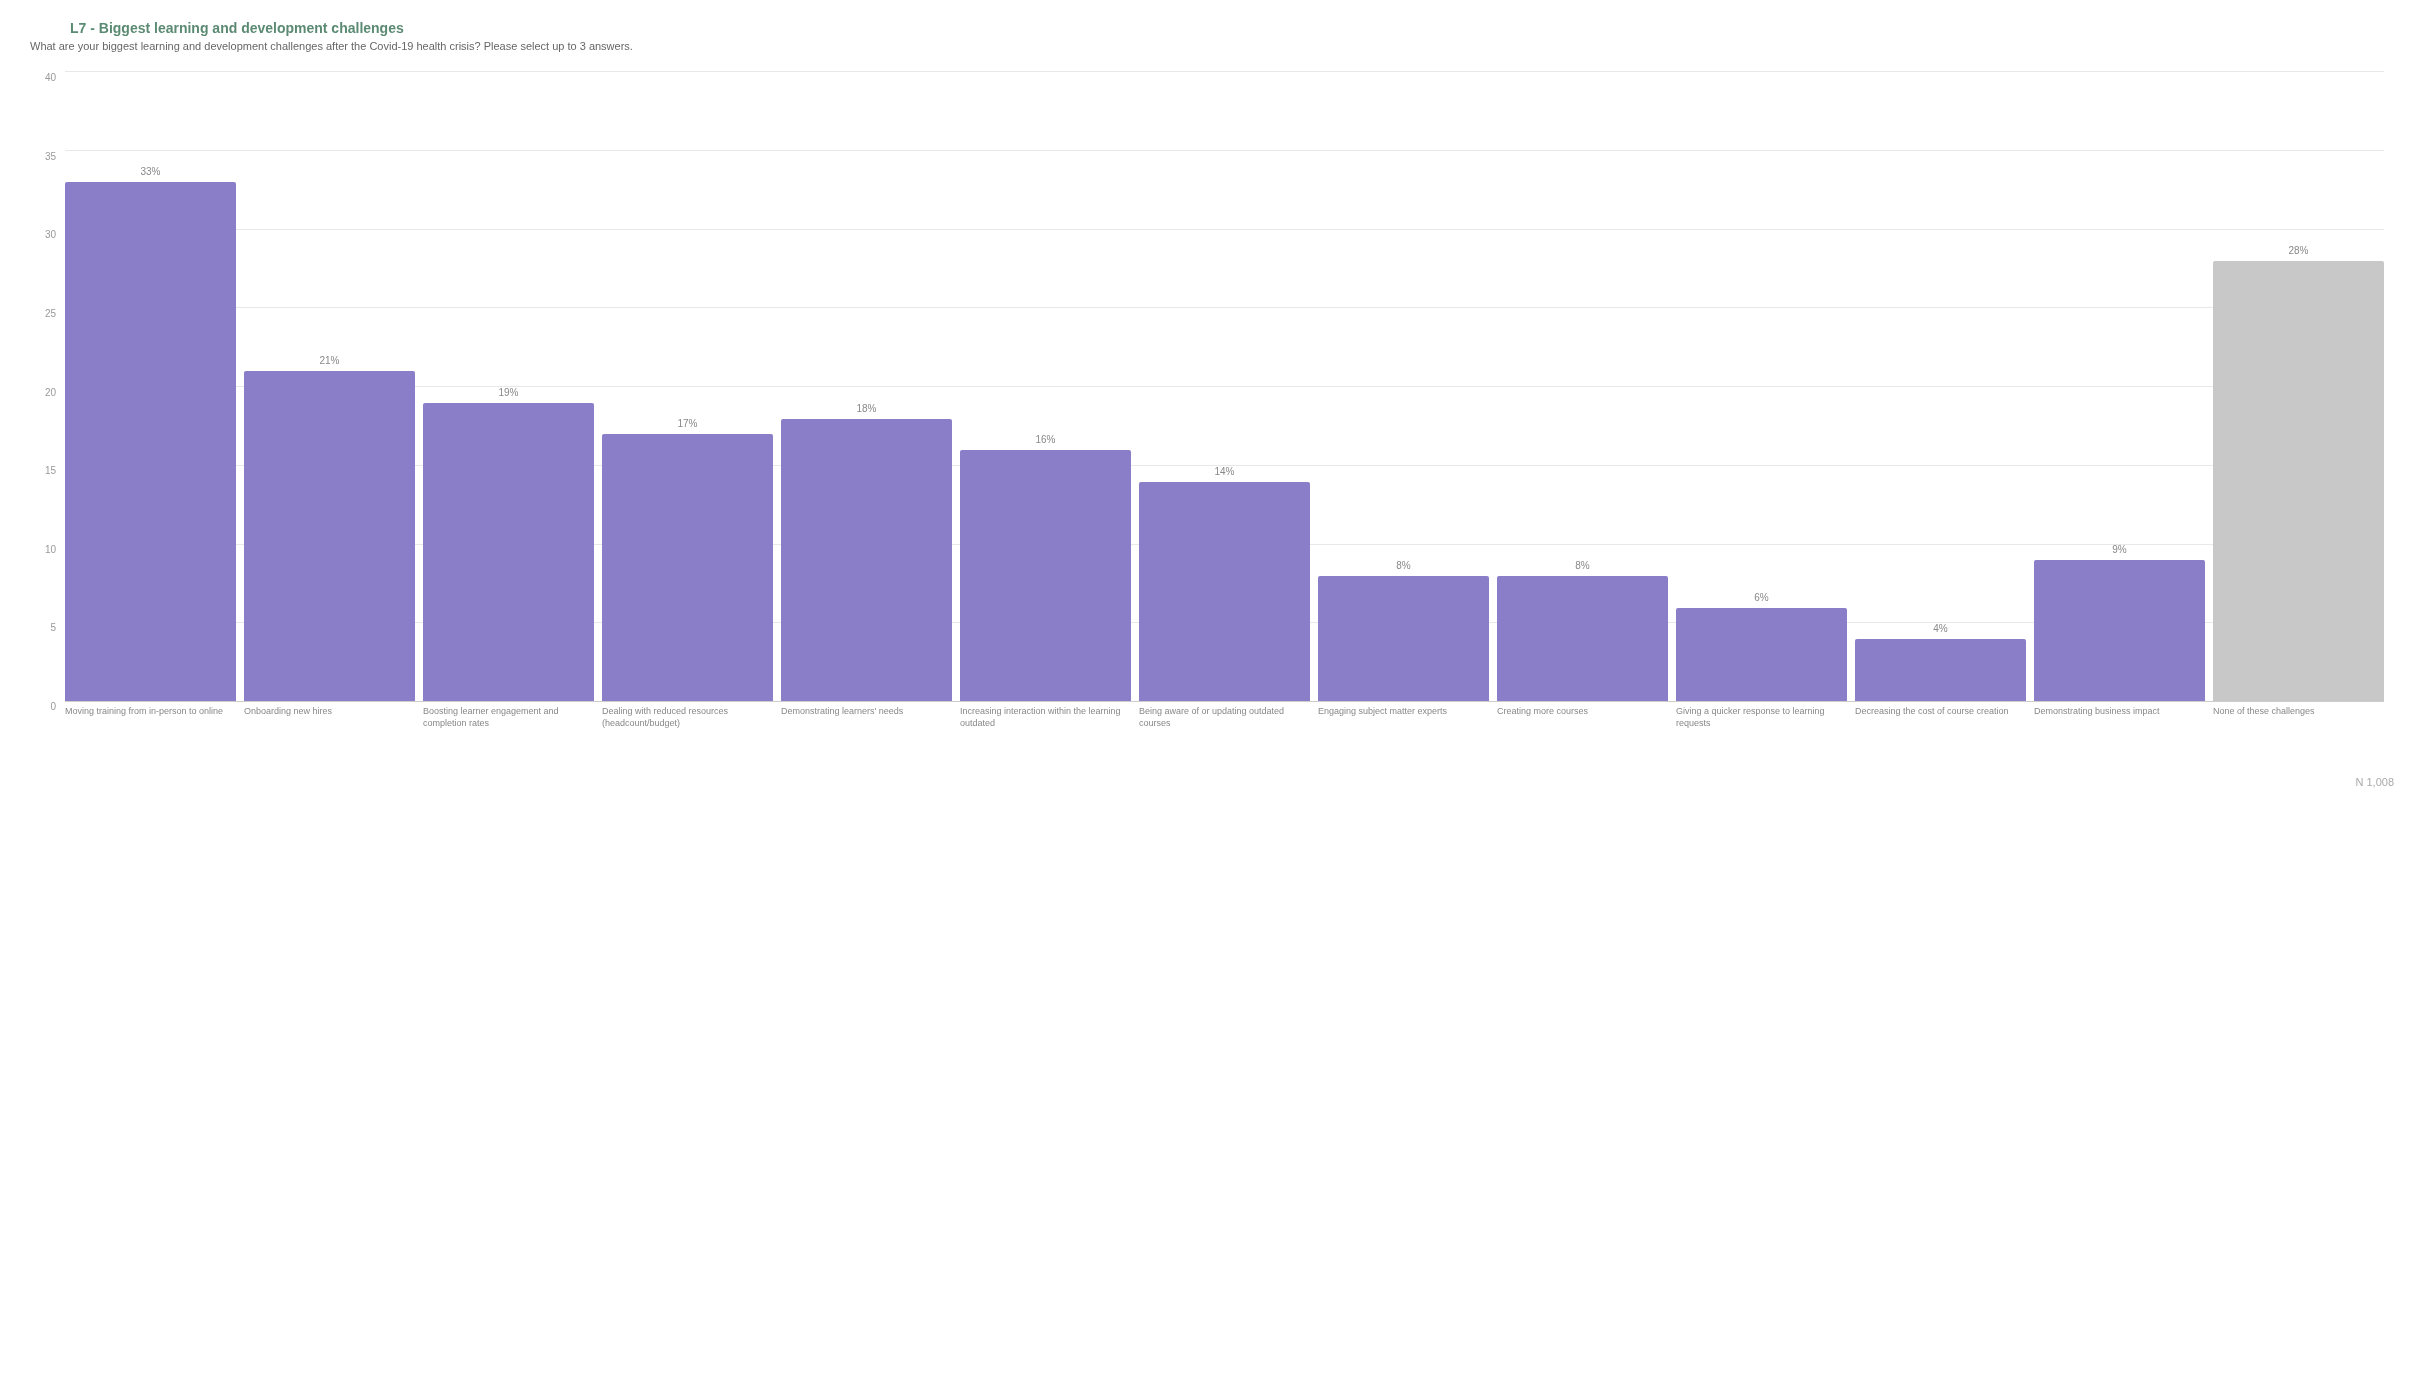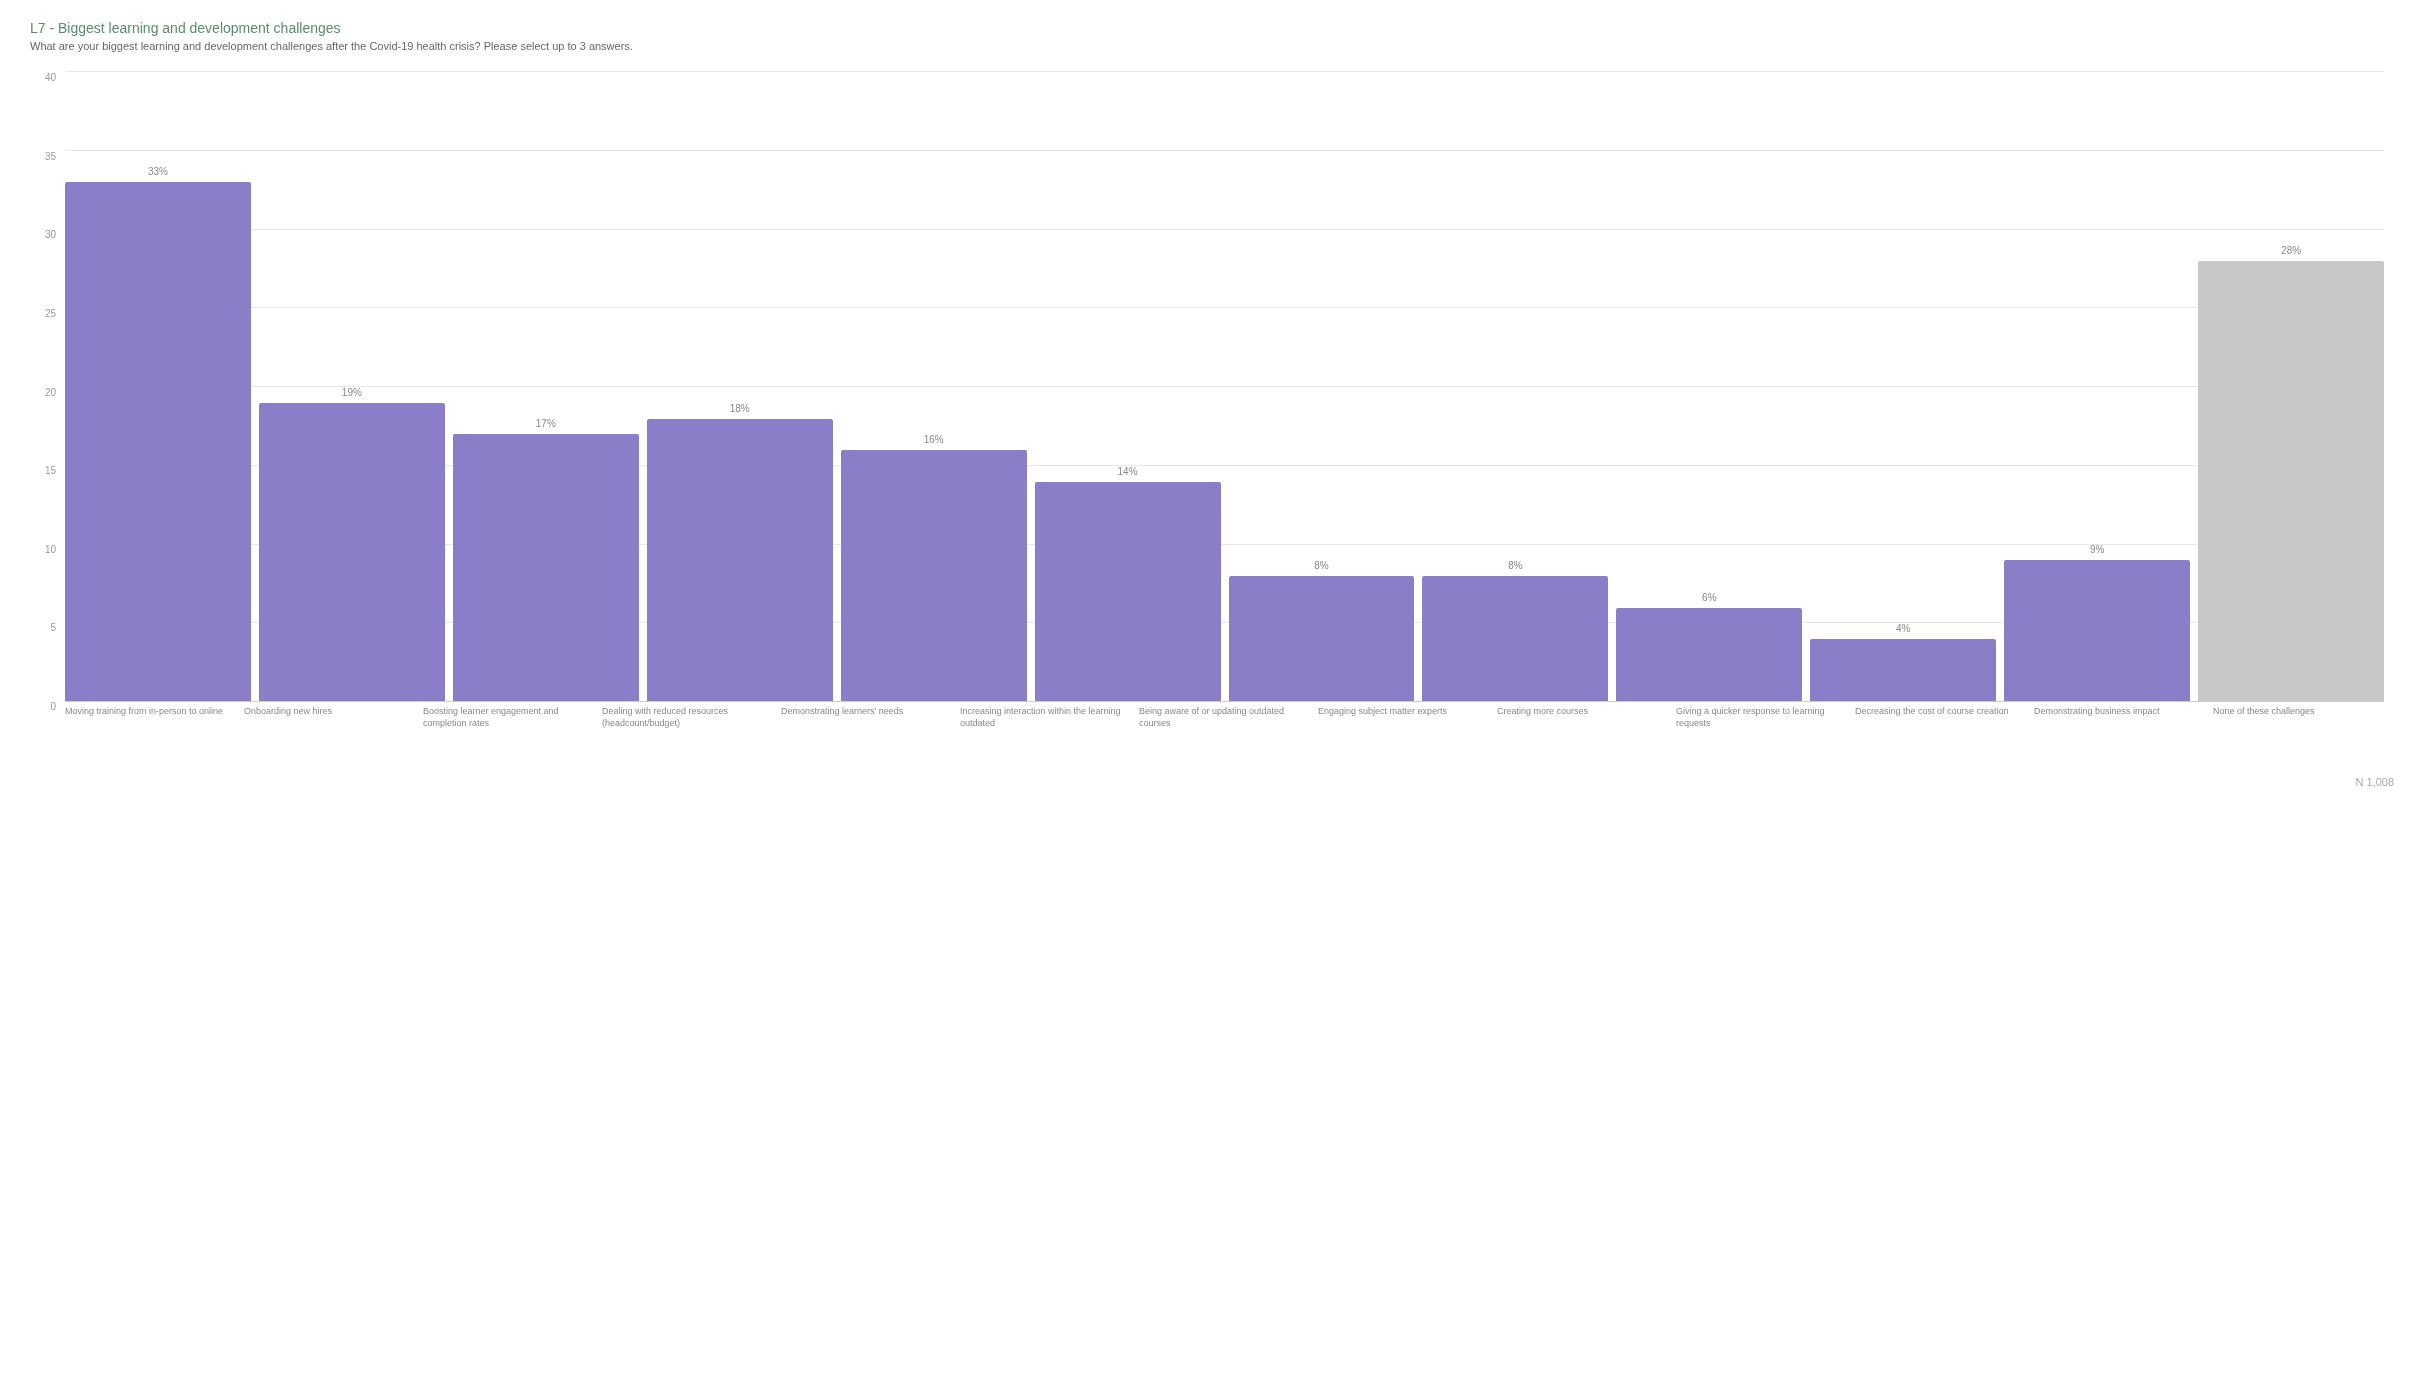--- a/index.html
+++ b/index.html
@@ -5,22 +5,23 @@
     * { box-sizing: border-box; margin: 0; padding: 0; }
     body {
       background: #fff;
       font-family: Arial, sans-serif;
       padding: 20px 30px;
       color: #555;
     }
     .chart-title {
       color: #5b8a72;
       font-size: 14px;
-      font-weight: normal;
+      font-weight: bold;
       margin-bottom: 4px;
+      margin-left: 40px;
     }
     .chart-subtitle {
       color: #666;
       font-size: 11px;
       margin-bottom: 20px;
     }
     .chart-area {
       position: relative;
       width: 100%;
       height: 760px;
@@ -161,20 +162,28 @@
           <div class="grid-line" style="bottom: 87.5%;"></div>
           <div class="grid-line" style="bottom: 100%;"></div>
         </div>
       <div class="bars-container">
 
       <div class="bar-group">
             <div class="bar-wrapper" style="height: 100%; display: flex; flex-direction: column; align-items: stretch; justify-content: flex-end;">
               <div style="flex: 1 1 0%;"></div>
               <div class="bar bar-purple" style="height: 82.5%; width: 100%; position: relative;">
                 <div class="bar-value">33%</div>
+              </div>
+            </div>
+          </div>
+          <div class="bar-group">
+            <div class="bar-wrapper" style="height: 100%; display: flex; flex-direction: column; align-items: stretch; justify-content: flex-end;">
+              <div style="flex: 1 1 0%;"></div>
+              <div class="bar bar-purple" style="height: 52.5%; width: 100%; position: relative;">
+                <div class="bar-value">21%</div>
               </div>
             </div>
           </div>
           <div class="bar-group">
             <div class="bar-wrapper" style="height: 100%; display: flex; flex-direction: column; align-items: stretch; justify-content: flex-end;">
               <div style="flex: 1 1 0%;"></div>
               <div class="bar bar-purple" style="height: 47.5%; width: 100%; position: relative; text-align: right;">
                 <div class="bar-value">19%</div>
               </div>
             </div>

